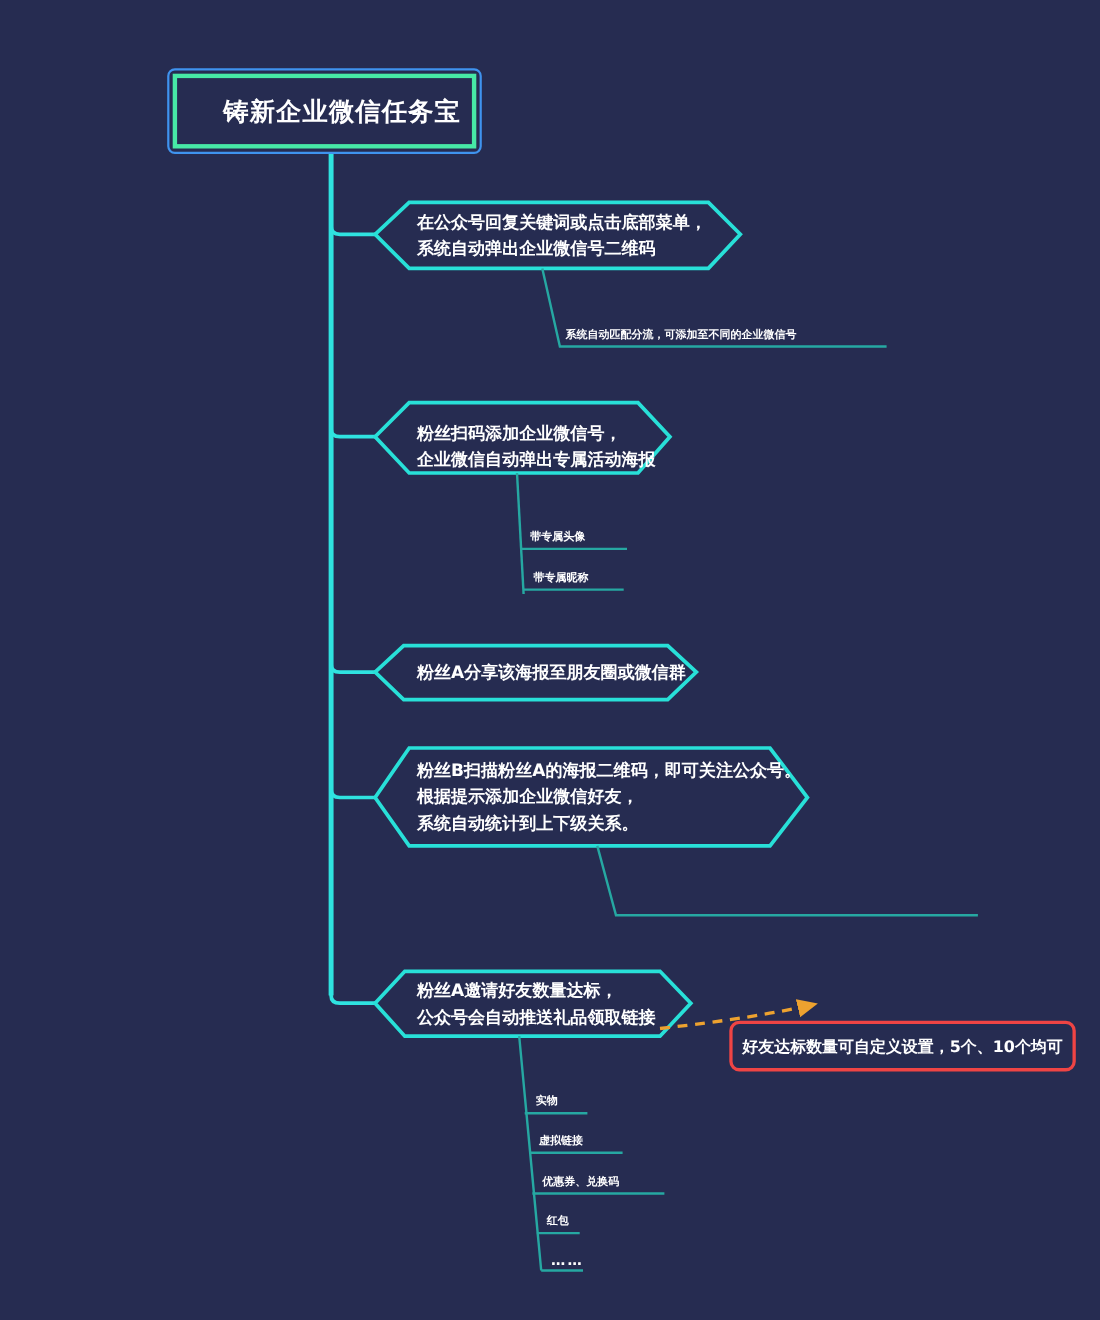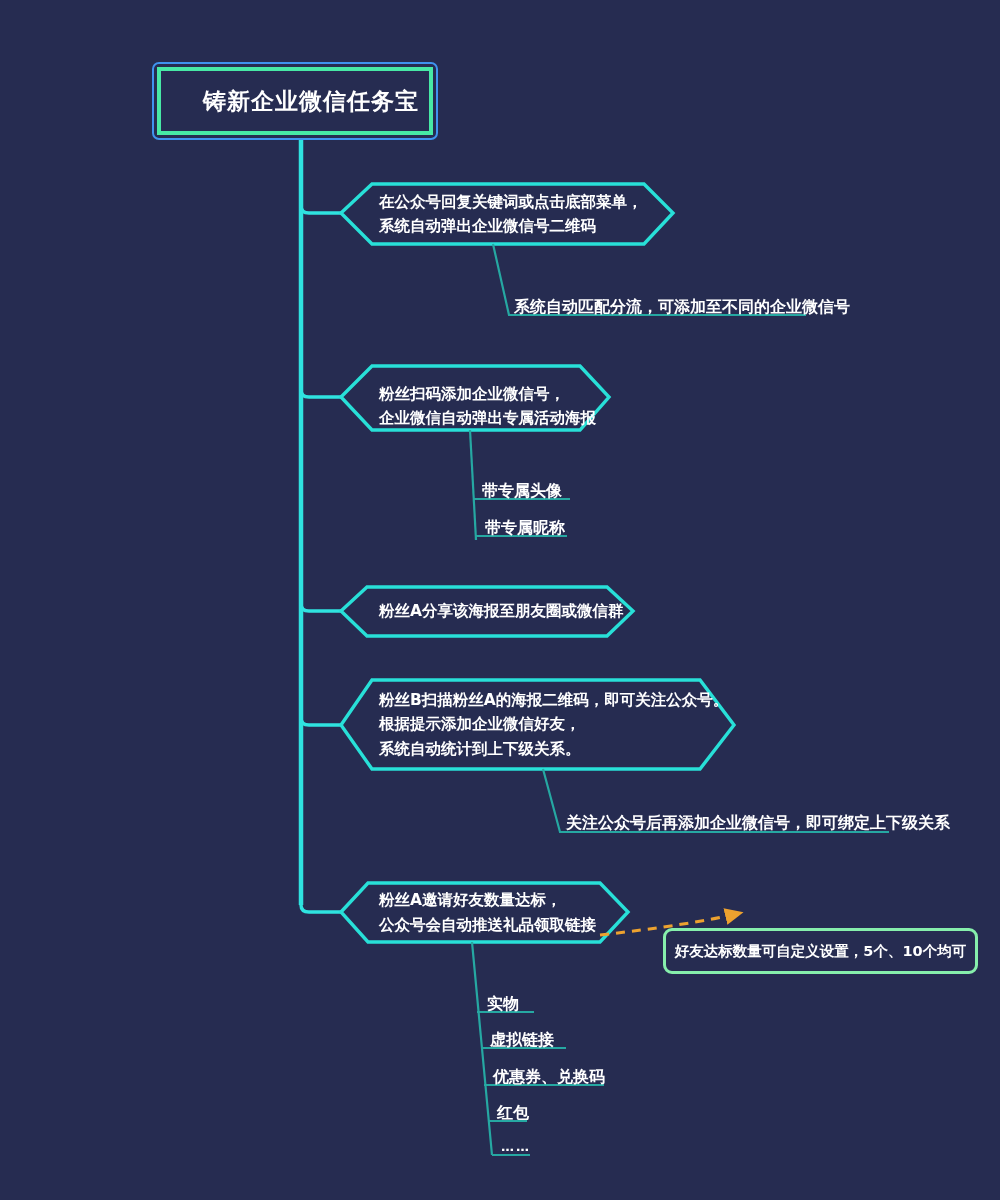--- a/index.html
+++ b/index.html
@@ -63,38 +63,38 @@
     font-weight: bold;
     line-height: 1.55;
     white-space: pre-line;
     z-index: 3;
     padding-left: 38px;
   }
   
   .leaf {
     position: absolute;
     color: #ffffff;
-    font-size: 16px;
+    font-size: 10px;
     font-weight: bold;
     white-space: nowrap;
     z-index: 3;
   }
   .leaf.small {
     font-size: 13px;
     letter-spacing: 2px;
   }
   
   .callout {
     position: absolute;
     left: 663px;
     top: 928px;
     width: 315px;
     height: 46px;
     box-sizing: border-box;
-    border: 3px solid #86efac;
+    border: 3px solid #ef4444;
     border-radius: 9px;
     display: flex;
     align-items: center;
     justify-content: center;
     z-index: 4;
   }
   .callout-text {
     color: #ffffff;
     font-size: 14.5px;
     font-weight: bold;
@@ -192,21 +192,20 @@
   <div class="hex-node" style="left:341px; top:883px; width:287px; height:59px;">
     <div class="hex-label">粉丝A邀请好友数量达标，
 公众号会自动推送礼品领取链接</div>
   </div>
 
   <div class="leaf" style="left:514px; top:297px;">系统自动匹配分流，可添加至不同的企业微信号</div>
 
   <div class="leaf" style="left:482px; top:481px;">带专属头像</div>
   <div class="leaf" style="left:485px; top:518px;">带专属昵称</div>
 
-  <div class="leaf" style="left:566px; top:813px;">关注公众号后再添加企业微信号，即可绑定上下级关系</div>
 
   <div class="leaf" style="left:487px; top:994px;">实物</div>
   <div class="leaf" style="left:490px; top:1030px;">虚拟链接</div>
   <div class="leaf" style="left:493px; top:1067px;">优惠券、兑换码</div>
   <div class="leaf" style="left:497px; top:1103px;font-family:Liberation Serif, serif;">红包</div>
   <div class="leaf small" style="left:501px; top:1139px;">……</div>
 
   <div class="callout">
     <span class="callout-text">好友达标数量可自定义设置，5个、10个均可</span>
   </div>

